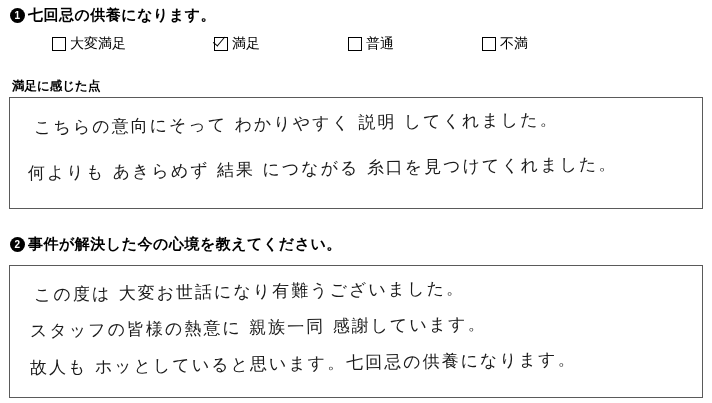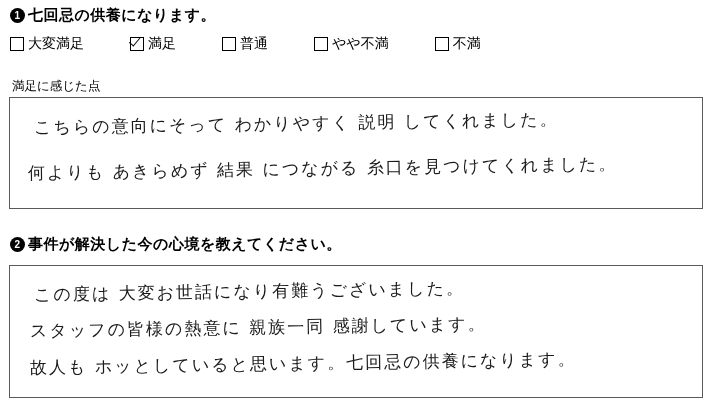--- a/index.html
+++ b/index.html
@@ -57,20 +57,21 @@
     width: 560px;
     display: flex;
     align-items: center;
     font-size: 14px;
   }
   .choice {
     display: flex;
     align-items: center;
     white-space: nowrap;
     margin-right: 46px;
+    margin-left: 42px;
   }
   .choice:last-child { margin-right: 0; justify-content: flex-end; }
   .box {
     position: relative;
     width: 12px;
     height: 12px;
     border: 1px solid #000;
     margin-right: 4px;
     flex: none;
     background: #fff;
@@ -87,21 +88,21 @@
     transform: rotate(40deg);
   }
   .choice-label { font-size: 14px; }
 
   
   #sub1 {
     position: absolute;
     left: 12px;
     top: 78px;
     font-size: 12.5px;
-    font-weight: normal;
+    font-weight: bold;
   }
 
   
   .answer-box {
     position: absolute;
     border: 1px solid #5a5a5a;
     background: #fff;
     box-sizing: border-box;
   }
   #box1 { left: 9px; top: 97px; width: 694px; height: 112px; }
@@ -143,24 +144,20 @@
     <label class="choice">
       <span class="box checked"></span>
       <span class="choice-label">満足</span>
     </label>
     <label class="choice">
       <span class="box"></span>
       <span class="choice-label">普通</span>
     </label>
     <label class="choice">
       <span class="box"></span>
-      <span class="choice-label">やや不満</span>
-    </label>
-    <label class="choice">
-      <span class="box"></span>
       <span class="choice-label">不満</span>
     </label>
   </div>
 
   <div id="sub1">満足に感じた点</div>
 
   <div class="answer-box" id="box1"></div>
   <div class="hw skew" id="hw1a">こちらの意向にそって わかりやすく 説明 してくれました。</div>
   <div class="hw skew" id="hw1b">何よりも あきらめず 結果 につながる 糸口を見つけてくれました。</div>
 

